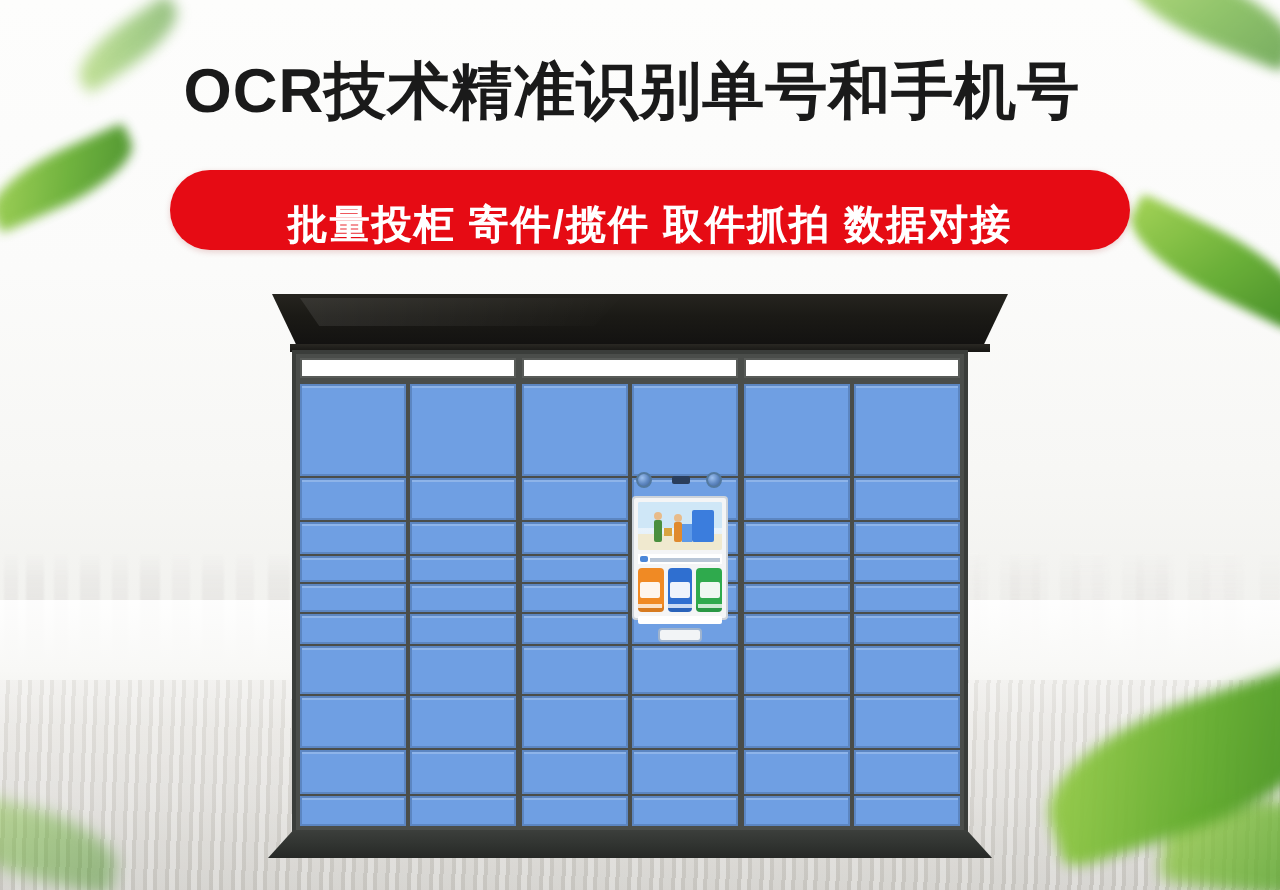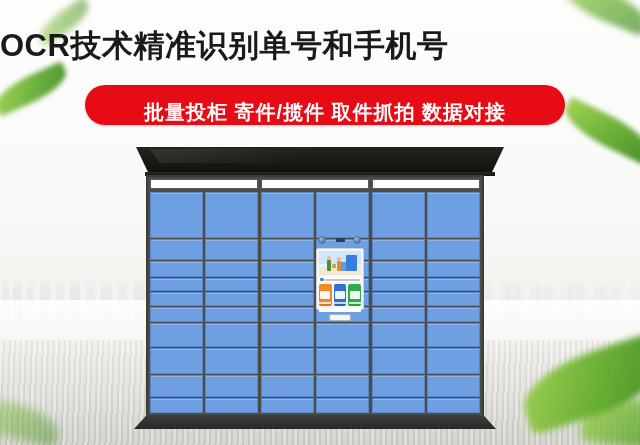--- a/index.html
+++ b/index.html
@@ -79,21 +79,21 @@
   .leaf-tl{left:-8px;top:76px;width:78px;height:26px;border-radius:60% 6% 60% 6%;transform:rotate(-24deg);filter:blur(2.6px);opacity:.92;}
   .leaf-tl2{left:34px;top:12px;width:60px;height:20px;border-radius:60% 6% 60% 6%;transform:rotate(-34deg);filter:blur(3.4px);opacity:.55;}
   .leaf-tr{left:558px;top:-10px;width:92px;height:30px;border-radius:6% 60% 6% 60%;transform:rotate(22deg);filter:blur(3px);opacity:.7;}
   .leaf-mr{left:560px;top:116px;width:96px;height:30px;border-radius:6% 60% 6% 60%;transform:rotate(26deg);filter:blur(2.4px);opacity:.95;}
   .leaf-br{left:520px;top:352px;width:150px;height:62px;border-radius:58% 10% 58% 10%;transform:rotate(-18deg);filter:blur(3.2px);opacity:.96;}
   .leaf-br2{left:582px;top:400px;width:110px;height:48px;border-radius:58% 10% 58% 10%;transform:rotate(8deg);filter:blur(4px);opacity:.8;}
   .leaf-bl{left:-30px;top:404px;width:90px;height:34px;border-radius:10% 58% 10% 58%;transform:rotate(14deg);filter:blur(4px);opacity:.45;}
 
   
   .headline{
-    position:absolute;left:0;top:26px;width:632px;text-align:left;
+    position:absolute;left:0;top:26px;width:632px;text-align:center;
     font-size:31px;line-height:40px;font-weight:bold;color:#1a1a1a;
     letter-spacing:.5px;white-space:nowrap;
   }
   .badge{
     position:absolute;left:85px;top:85px;width:480px;height:40px;
     background:#e60b14;border-radius:20px;
     box-shadow:0 1px 3px rgba(150,0,0,.18);
   }
   .badge-text{
     position:absolute;left:0;top:0;width:480px;height:54px;

